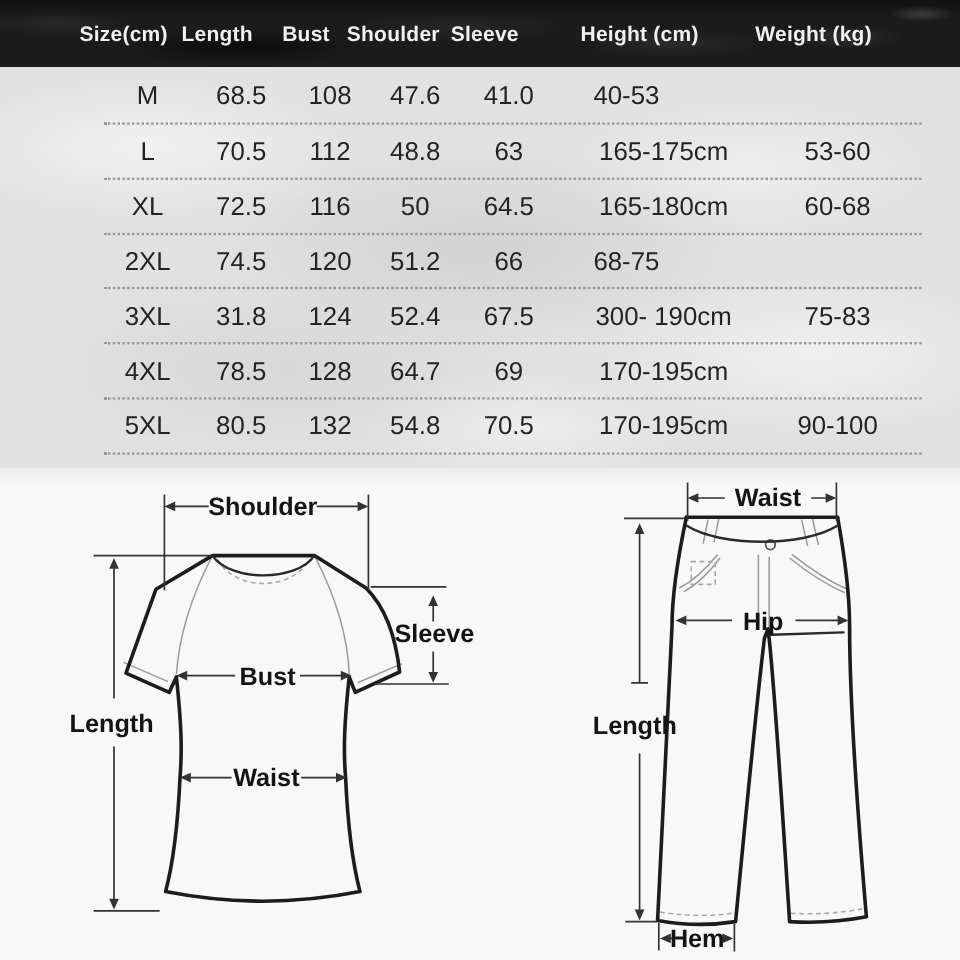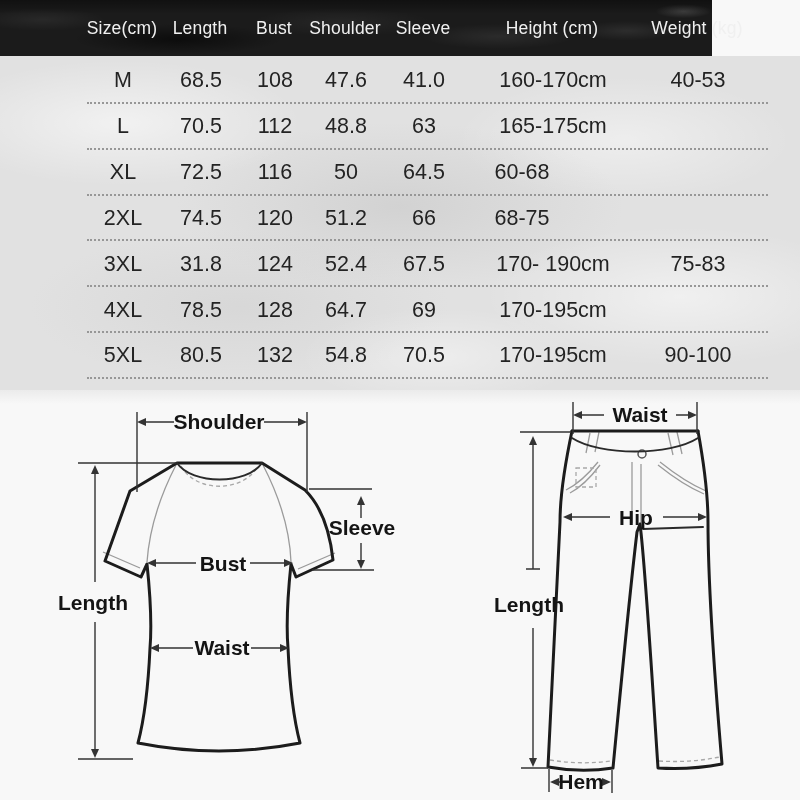--- a/index.html
+++ b/index.html
@@ -3,32 +3,32 @@
 <meta charset="utf-8">
 <style>
   html,body{margin:0;padding:0;background:#fff;}
   .screenshot{
     position:relative;width:800px;height:800px;overflow:hidden;
     font-family:"Liberation Sans",sans-serif;
     background:#f8f8f8;
   }
   
   .header-band{
-    position:absolute;left:0;top:0;width:712px;height:56px;
+    position:absolute;left:0;top:0;width:800px;height:56px;
     background-color:#1b1b1b;
     background-image:
       linear-gradient(rgba(0,0,0,.38),rgba(0,0,0,0) 14px),
       radial-gradient(ellipse 90px 16px at 6% 35%, rgba(255,255,255,.06), transparent 70%),
       radial-gradient(ellipse 150px 22px at 25% 70%, rgba(0,0,0,.55), transparent 70%),
       radial-gradient(ellipse 130px 20px at 48% 40%, rgba(255,255,255,.05), transparent 70%),
       radial-gradient(ellipse 110px 18px at 70% 65%, rgba(255,255,255,.07), transparent 70%),
       radial-gradient(ellipse 40px 10px at 96% 20%, rgba(255,255,255,.16), transparent 70%),
       radial-gradient(ellipse 70px 14px at 88% 55%, rgba(255,255,255,.08), transparent 70%);
     display:flex;align-items:center;
-    padding-left:84px;box-sizing:border-box;
+    padding-left:65px;box-sizing:border-box;font-weight:bold;
   }
   .header-band .cell{color:#f0f0f0;font-size:17.5px;letter-spacing:.2px;}
   
   .table-area{
     position:absolute;left:0;top:56px;width:800px;height:334px;
     background-color:#e1e1e1;
     background-image:
       radial-gradient(ellipse 260px 90px at 15% 20%, rgba(255,255,255,.55), transparent 70%),
       radial-gradient(ellipse 320px 120px at 50% 45%, rgba(186,186,186,.38), transparent 70%),
       radial-gradient(ellipse 240px 90px at 78% 25%, rgba(255,255,255,.42), transparent 70%),
@@ -81,54 +81,55 @@
       <div class="cell c6">Weight (kg)</div>
     </div>
 
   <div class="table-area">
       <div class="trow">
         <div class="cell c0">M</div>
         <div class="cell c1">68.5</div>
         <div class="cell c2">108</div>
         <div class="cell c3">47.6</div>
         <div class="cell c4">41.0</div>
-        <div class="cell c5">160-170cm</div>
         <div class="cell c6">40-53</div>
       </div>
       <div class="trow">
         <div class="cell c0">L</div>
         <div class="cell c1">70.5</div>
         <div class="cell c2">112</div>
         <div class="cell c3">48.8</div>
         <div class="cell c4">63</div>
         <div class="cell c5">165-175cm</div>
+        <div class="cell c6">53-60</div>
       </div>
       <div class="trow">
         <div class="cell c0">XL</div>
         <div class="cell c1">72.5</div>
         <div class="cell c2">116</div>
         <div class="cell c3">50</div>
         <div class="cell c4">64.5</div>
+        <div class="cell c5">165-180cm</div>
         <div class="cell c6">60-68</div>
       </div>
       <div class="trow">
         <div class="cell c0">2XL</div>
         <div class="cell c1">74.5</div>
         <div class="cell c2">120</div>
         <div class="cell c3">51.2</div>
         <div class="cell c4">66</div>
         <div class="cell c6">68-75</div>
       </div>
       <div class="trow">
         <div class="cell c0">3XL</div>
         <div class="cell c1">31.8</div>
         <div class="cell c2">124</div>
         <div class="cell c3">52.4</div>
         <div class="cell c4">67.5</div>
-        <div class="cell c5">170- 190cm</div>
+        <div class="cell c5">300- 190cm</div>
         <div class="cell c6">75-83</div>
       </div>
       <div class="trow">
         <div class="cell c0">4XL</div>
         <div class="cell c1">78.5</div>
         <div class="cell c2">128</div>
         <div class="cell c3">64.7</div>
         <div class="cell c4">69</div>
         <div class="cell c5">170-195cm</div>
       </div>

